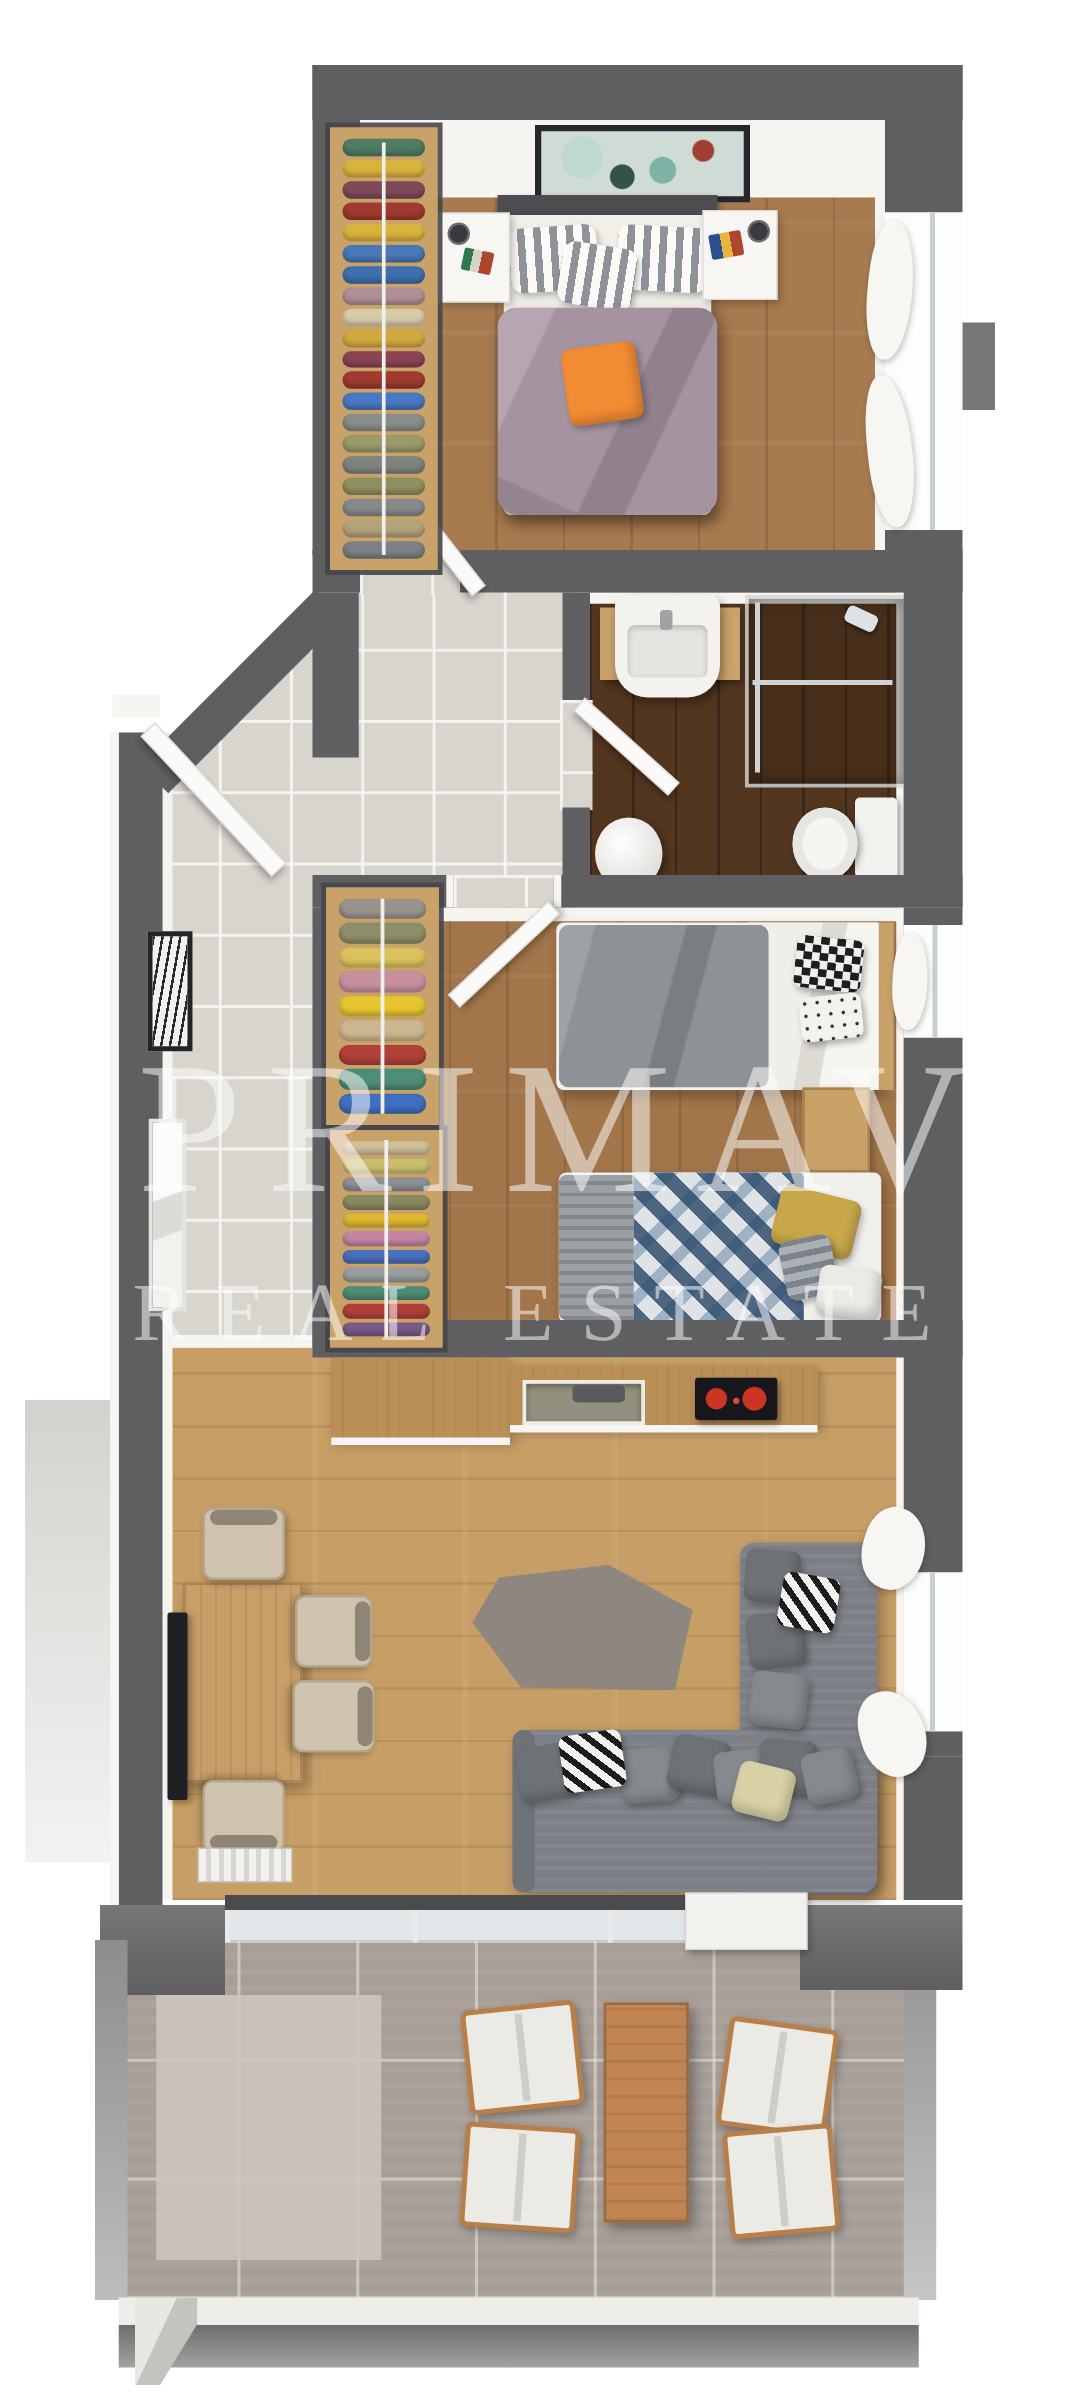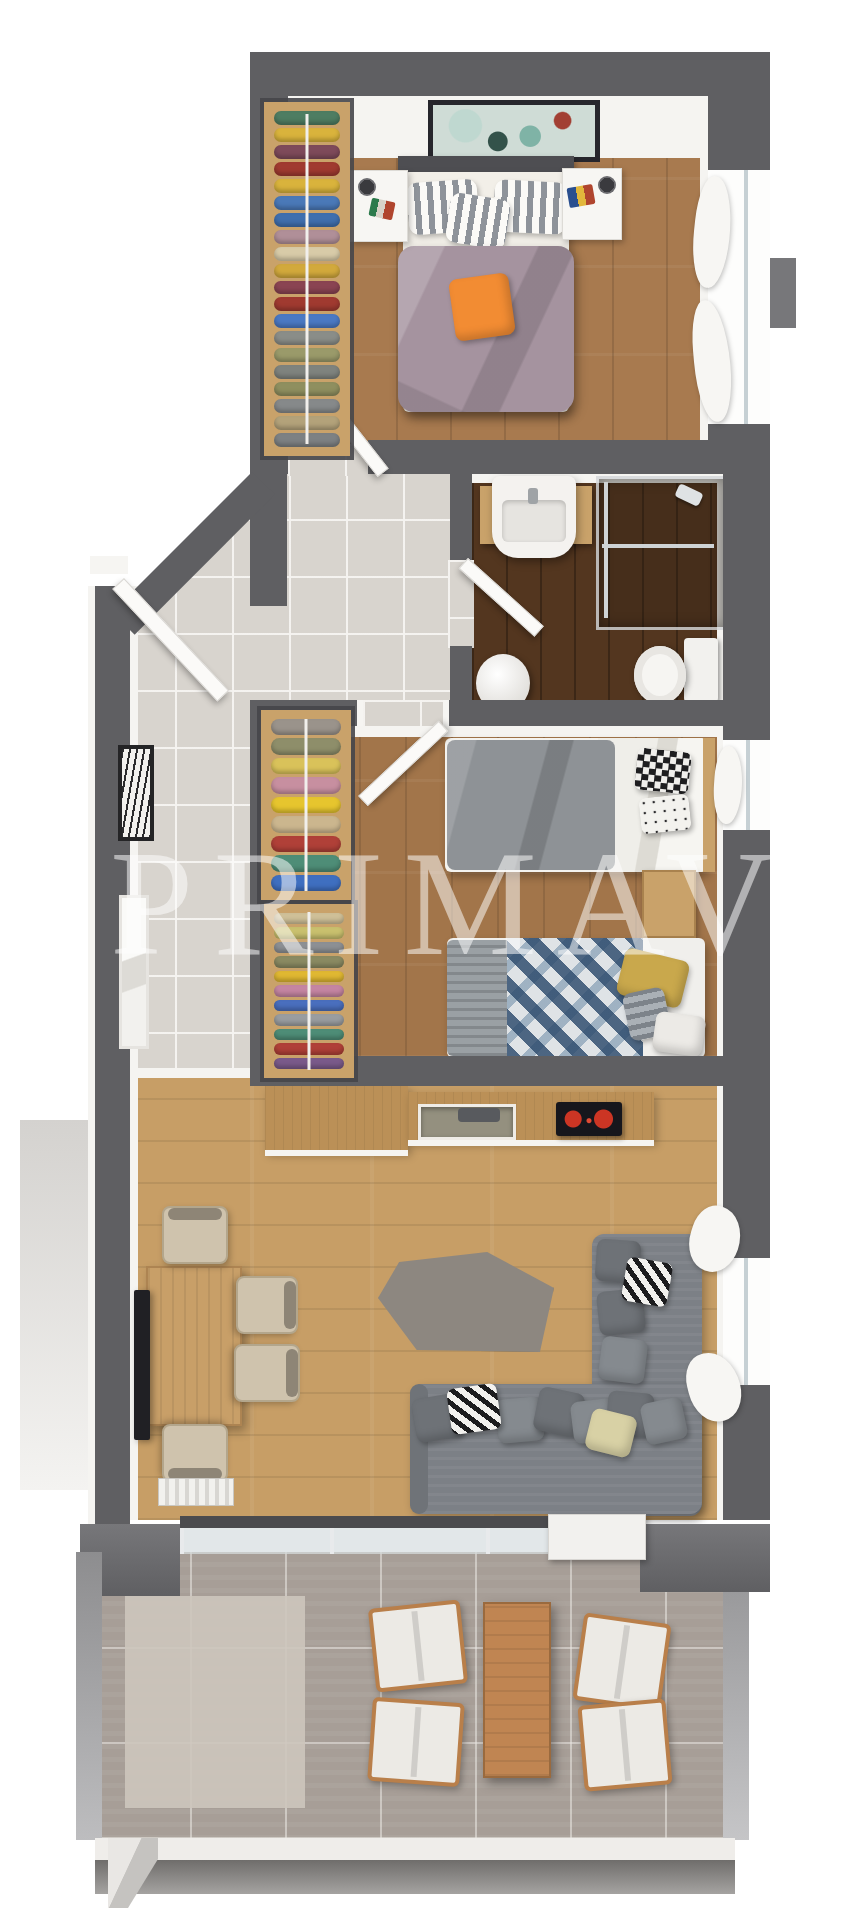--- a/index.html
+++ b/index.html
@@ -313,14 +313,15 @@
       <div class="cloth" style="background: rgb(74, 111, 190);"></div>
       <div class="cloth" style="background: rgb(154, 157, 160);"></div>
       <div class="cloth" style="background: rgb(78, 141, 119);"></div>
       <div class="cloth" style="background: rgb(176, 64, 56);"></div>
       <div class="cloth" style="background: rgb(122, 90, 138);"></div>
     </div>
 
   <div class="abs" style="left:20px;top:1120px;width:68px;height:370px;background:linear-gradient(180deg,#d4d2cf,#f4f3f1);"></div>
 
   <div class="wm" id="wm1">PRIMAVERA</div>
+  <div class="wm" id="wm2">REAL ESTATE</div>
 
 </div>
 
 </body></html>

